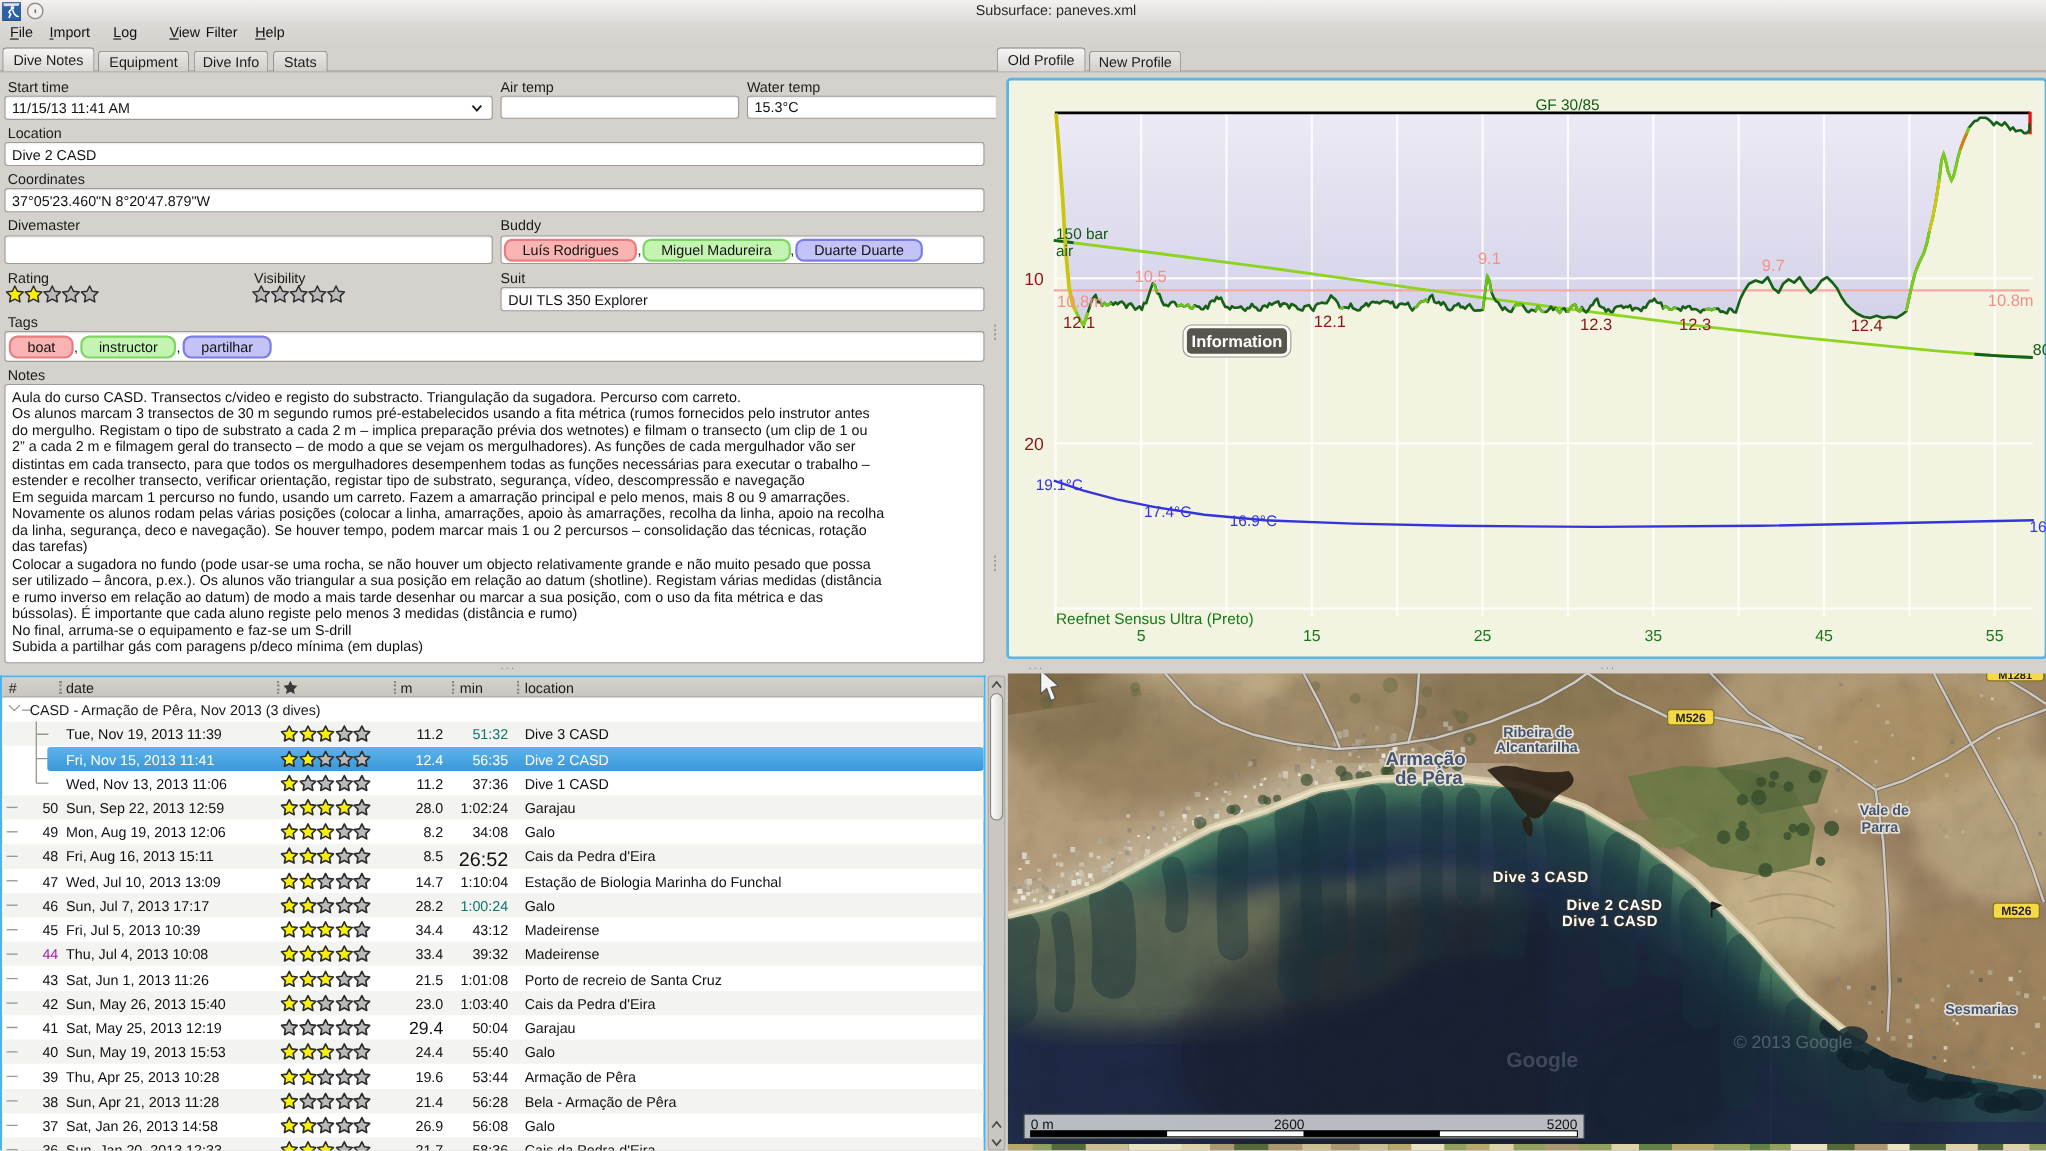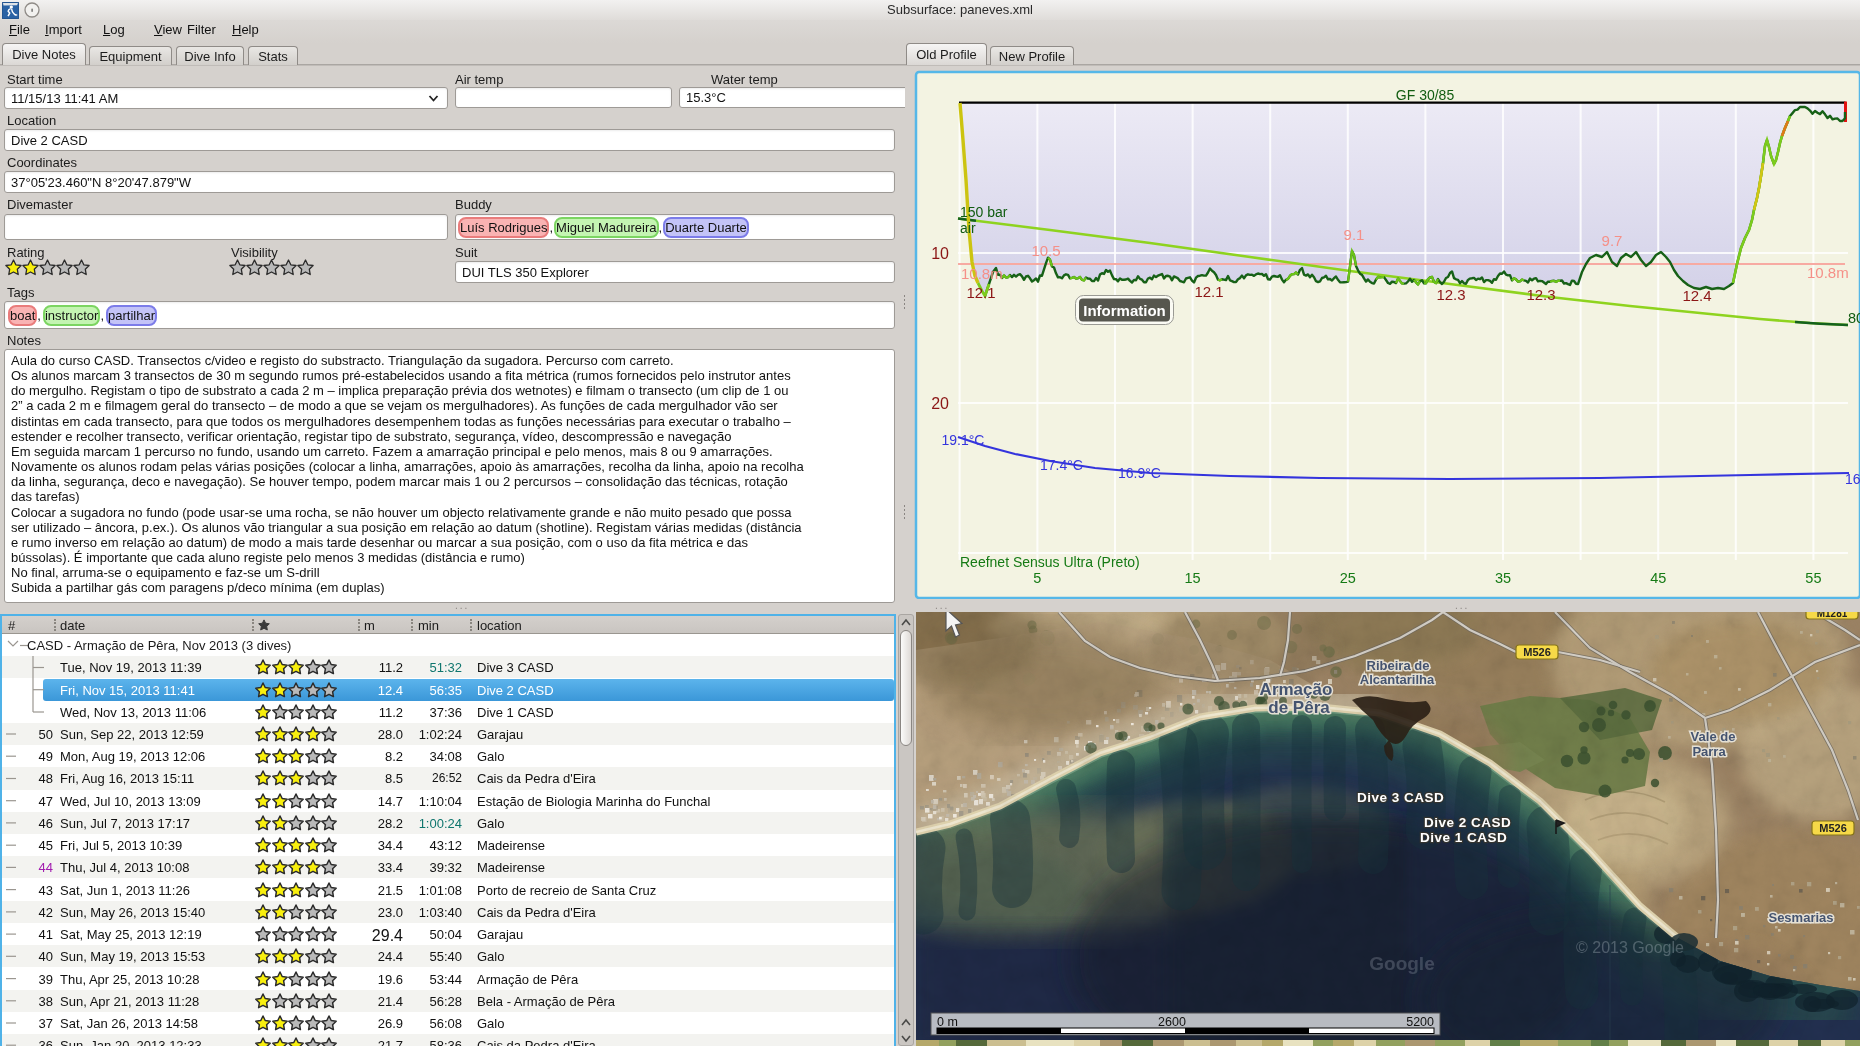--- a/index.html
+++ b/index.html
@@ -1,20 +1,20 @@
 <!DOCTYPE html>
 <html><head><meta charset="utf-8"><title>Subsurface: paneves.xml</title><style>
 *{margin:0;padding:0;box-sizing:border-box;}
 html,body{width:1860px;height:1046px;overflow:hidden;}
 body{font-family:"Liberation Sans",sans-serif;background:#d5d1cd;position:relative;color:#1a1a1a;}
 .abs{position:absolute;}
 .lbl{position:absolute;font-size:13px;color:#1c1c1c;white-space:nowrap;}
 .inp{position:absolute;background:#fff;border:1px solid #9e9a96;border-radius:3px;font-size:13px;color:#111;
  display:flex;align-items:center;padding:0 6px;white-space:nowrap;box-shadow:inset 0 1px 2px rgba(0,0,0,0.08);}
-.pill{display:inline-block;border-radius:8px;padding:0px 0;font-size:13px;line-height:17px;border:2px solid;}
+.pill{display:inline-block;border-radius:8px;padding:0px 15px;font-size:13px;line-height:17px;border:2px solid;}
 .pr{background:#f9b3b3;border-color:#e97c7c;}
 .pg{background:#c4f4b2;border-color:#7cd562;}
 .pb{background:#c3c3f7;border-color:#7c7ce9;}
 .tab{position:absolute;border:1px solid #8f8b87;border-bottom:none;border-radius:4px 4px 0 0;
  font-size:13px;color:#1c1c1c;text-align:center;background:linear-gradient(#e9e7e4,#d2cfcb);}
 .tabact{background:linear-gradient(#f6f5f4,#dbd8d5);}
 .menu{position:absolute;top:22px;font-size:13px;color:#111;}
 </style></head><body>
 <div class="abs" style="left:0;top:0;width:1860px;height:20px;background:linear-gradient(#f2f1f0,#dfdcd9);"></div>
 <div class="abs" style="left:0;top:20px;width:1860px;height:23px;background:linear-gradient(#dcd9d6,#d5d1cd);"></div>
@@ -44,21 +44,21 @@
 <div class="tab" style="left:248px;top:46px;width:50px;height:19px;line-height:19px;">Stats</div>
 <div class="tab tabact" style="left:906px;top:43px;width:81px;height:22px;line-height:22px;">Old Profile</div>
 <div class="tab" style="left:990px;top:46px;width:84px;height:19px;line-height:19px;">New Profile</div>
 <div class="abs" style="left:455px;top:604px;width:14px;height:4px;color:#8a8682;font-size:10px;letter-spacing:2px;line-height:4px;">...</div>
 <div class="abs" style="left:935px;top:604px;width:14px;height:4px;color:#8a8682;font-size:10px;letter-spacing:2px;line-height:4px;">...</div>
 <div class="abs" style="left:1455px;top:604px;width:14px;height:4px;color:#8a8682;font-size:10px;letter-spacing:2px;line-height:4px;">...</div>
 <div class="abs" style="left:904px;top:295px;width:0;height:14px;border-left:2px dotted #8a8682;"></div>
 <div class="abs" style="left:904px;top:505px;width:0;height:14px;border-left:2px dotted #8a8682;"></div>
 <div class="lbl" style="left:7px;top:72px;">Start time</div>
 <div class="lbl" style="left:455px;top:72px;">Air temp</div>
-<div class="lbl" style="left:711px;top:72px;">Water temp</div>
+<div class="lbl" style="left:679px;top:72px;">Water temp</div>
 <div class="inp" style="left:4px;top:87px;width:444px;height:22px;">11/15/13 11:41 AM
 <svg style="position:absolute;right:8px;top:6px" width="11" height="9">
       <path d="M1.5 2 L5.5 6.5 L9.5 2" fill="none" stroke="#222" stroke-width="1.8"></path>
     </svg></div>
 <div class="inp" style="left:455px;top:87px;width:217px;height:21px;"></div>
 <div class="inp" style="left:679px;top:87px;width:243px;height:21px;">15.3°C</div>
 <div class="lbl" style="left:7px;top:113px;">Location</div>
 <div class="inp" style="left:4px;top:129px;width:891px;height:22px;">Dive 2 CASD</div>
 <div class="lbl" style="left:7px;top:155px;">Coordinates</div>
 <div class="inp" style="left:4px;top:171px;width:891px;height:22px;">37°05'23.460"N 8°20'47.879"W</div>
@@ -358,21 +358,21 @@
 <svg class="abs" style="left:288.0px;top:770.4px" width="16" height="16">
     <polygon points="8.0,1.0 10.2,5.5 15.2,6.2 11.6,9.7 12.4,14.6 8.0,12.3 3.6,14.6 4.4,9.7 0.8,6.2 5.8,5.5" fill="#f8ef0e" stroke="#2b2b2b" stroke-width="1.5" stroke-linejoin="round"></polygon>
   </svg>
 <svg class="abs" style="left:304.5px;top:770.4px" width="16" height="16">
     <polygon points="8.0,1.0 10.2,5.5 15.2,6.2 11.6,9.7 12.4,14.6 8.0,12.3 3.6,14.6 4.4,9.7 0.8,6.2 5.8,5.5" fill="#b9b9b9" stroke="#2b2b2b" stroke-width="1.5" stroke-linejoin="round"></polygon>
   </svg>
 <svg class="abs" style="left:321.0px;top:770.4px" width="16" height="16">
     <polygon points="8.0,1.0 10.2,5.5 15.2,6.2 11.6,9.7 12.4,14.6 8.0,12.3 3.6,14.6 4.4,9.7 0.8,6.2 5.8,5.5" fill="#b9b9b9" stroke="#2b2b2b" stroke-width="1.5" stroke-linejoin="round"></polygon>
   </svg>
 <div class="abs" style="left:343px;top:771.4px;width:60px;text-align:right;font-size:13px;color:#111;">8.5</div>
-<div class="abs" style="left:402px;top:771.4px;width:60px;text-align:right;font-size:12px;color:#111;">26:52</div>
+<div class="abs" style="left:402px;top:771.4px;width:60px;text-align:right;font-size:18px;color:#111;">26:52</div>
 <div class="abs" style="left:477px;top:771.4px;font-size:13px;color:#111;white-space:nowrap;">Cais da Pedra d'Eira</div>
 <div class="abs" style="left:20px;top:793.6px;width:33px;text-align:right;font-size:13px;color:#111;">47</div>
 <div class="abs" style="left:60px;top:793.6px;font-size:13px;color:#111;">Wed, Jul 10, 2013 13:09</div>
 <svg class="abs" style="left:255.0px;top:792.6px" width="16" height="16">
     <polygon points="8.0,1.0 10.2,5.5 15.2,6.2 11.6,9.7 12.4,14.6 8.0,12.3 3.6,14.6 4.4,9.7 0.8,6.2 5.8,5.5" fill="#f8ef0e" stroke="#2b2b2b" stroke-width="1.5" stroke-linejoin="round"></polygon>
   </svg>
 <svg class="abs" style="left:271.5px;top:792.6px" width="16" height="16">
     <polygon points="8.0,1.0 10.2,5.5 15.2,6.2 11.6,9.7 12.4,14.6 8.0,12.3 3.6,14.6 4.4,9.7 0.8,6.2 5.8,5.5" fill="#f8ef0e" stroke="#2b2b2b" stroke-width="1.5" stroke-linejoin="round"></polygon>
   </svg>
 <svg class="abs" style="left:288.0px;top:792.6px" width="16" height="16">

